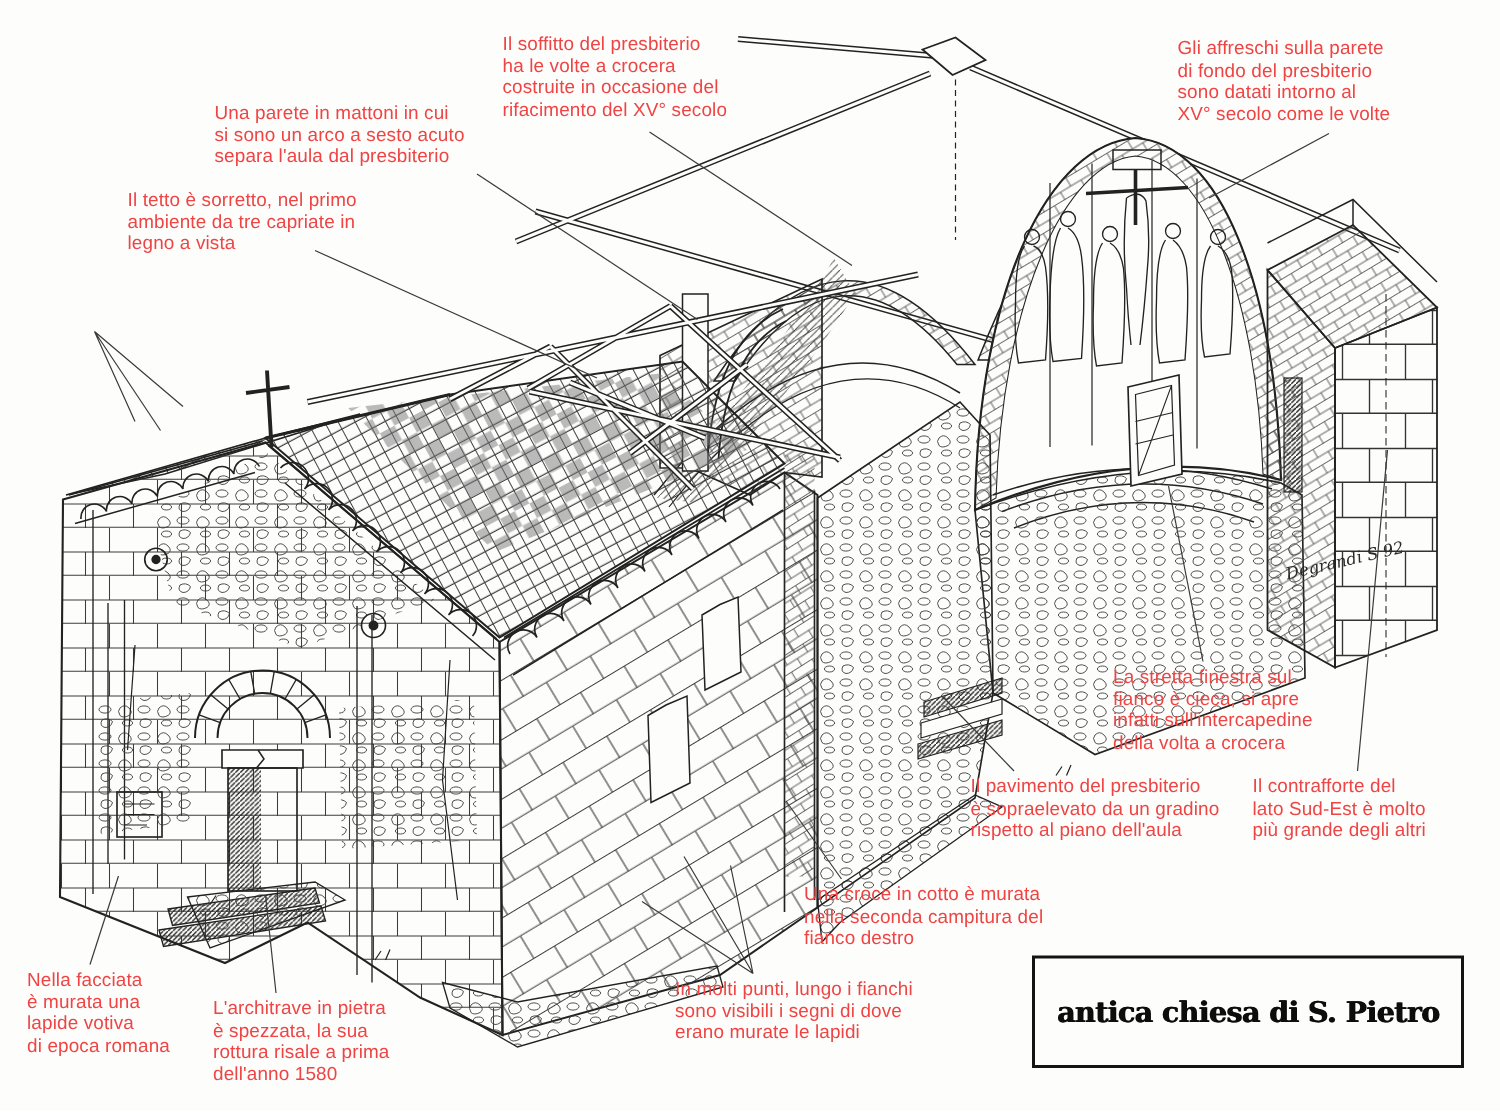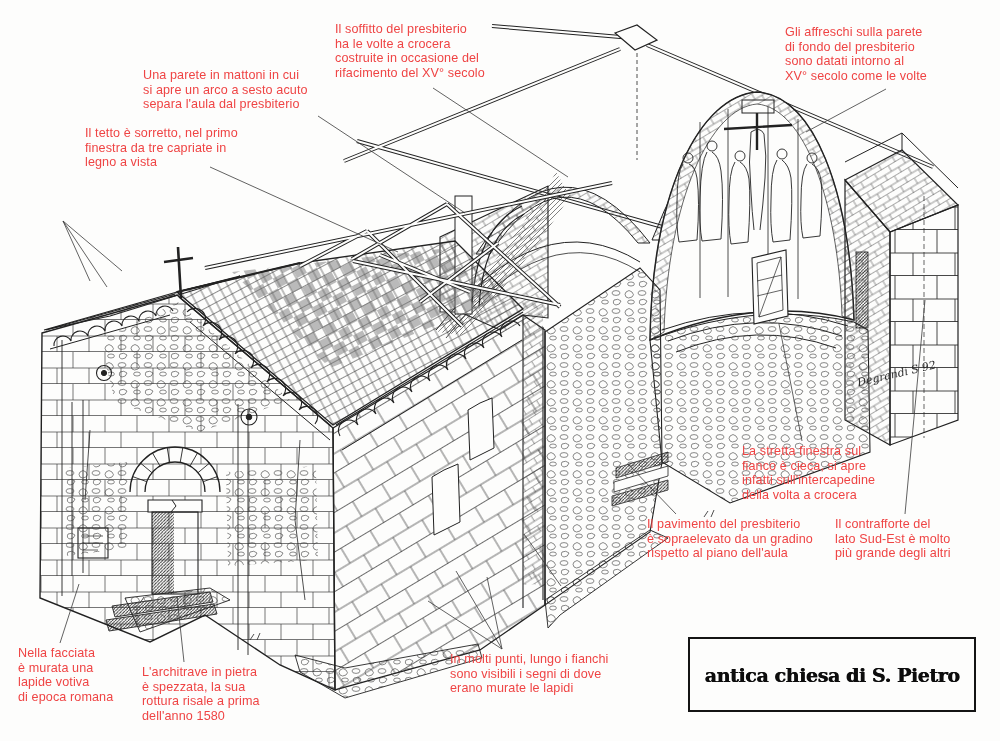--- a/index.html
+++ b/index.html
@@ -212,43 +212,46 @@
       <path d="M676,514 L628,464"></path>
       <path d="M905,514 L925,300"></path>
       <path d="M561,586 L524,534"></path>
       <path d="M502,649 L428,601 M502,649 L456,571 M502,649 L487,577"></path>
       <path d="M60,643 L79,584"></path>
       <path d="M184,662 L177,597"></path>
     </g>
   </svg>
 
   <div class="ann" style="left:143px;top:68px;width:200px">Una parete in mattoni in cui
-si apre un arco a sesto acuto
+si sono un arco a sesto acuto
 separa l'aula dal presbiterio</div>
   <div class="ann" style="left:85px;top:126px;width:190px">Il tetto è sorretto, nel primo
-finestra da tre capriate in
+ambiente da tre capriate in
 legno a vista</div>
   <div class="ann" style="left:335px;top:22px;width:190px">Il soffitto del presbiterio
 ha le volte a crocera
 costruite in occasione del
 rifacimento del XV° secolo</div>
   <div class="ann" style="left:785px;top:25px;width:170px">Gli affreschi sulla parete
 di fondo del presbiterio
 sono datati intorno al
 XV° secolo come le volte</div>
   <div class="ann" style="left:742px;top:444px;width:170px">La stretta finestra sul
 fianco è cieca, si apre
 infatti sull'intercapedine
 della volta a crocera</div>
   <div class="ann" style="left:835px;top:517px;width:160px">Il contrafforte del
 lato Sud-Est è molto
 più grande degli altri</div>
   <div class="ann" style="left:647px;top:517px;width:190px">Il pavimento del presbiterio
 è sopraelevato da un gradino
 rispetto al piano dell'aula</div>
+  <div class="ann" style="left:536px;top:589px;width:200px">Una croce in cotto è murata
+nella seconda campitura del
+fianco destro</div>
   <div class="ann" style="left:450px;top:652px;width:200px">In molti punti, lungo i fianchi
 sono visibili i segni di dove
 erano murate le lapidi</div>
   <div class="ann" style="left:18px;top:646px;width:130px">Nella facciata
 è murata una
 lapide votiva
 di epoca romana</div>
   <div class="ann" style="left:142px;top:665px;width:160px">L'architrave in pietra
 è spezzata, la sua
 rottura risale a prima

